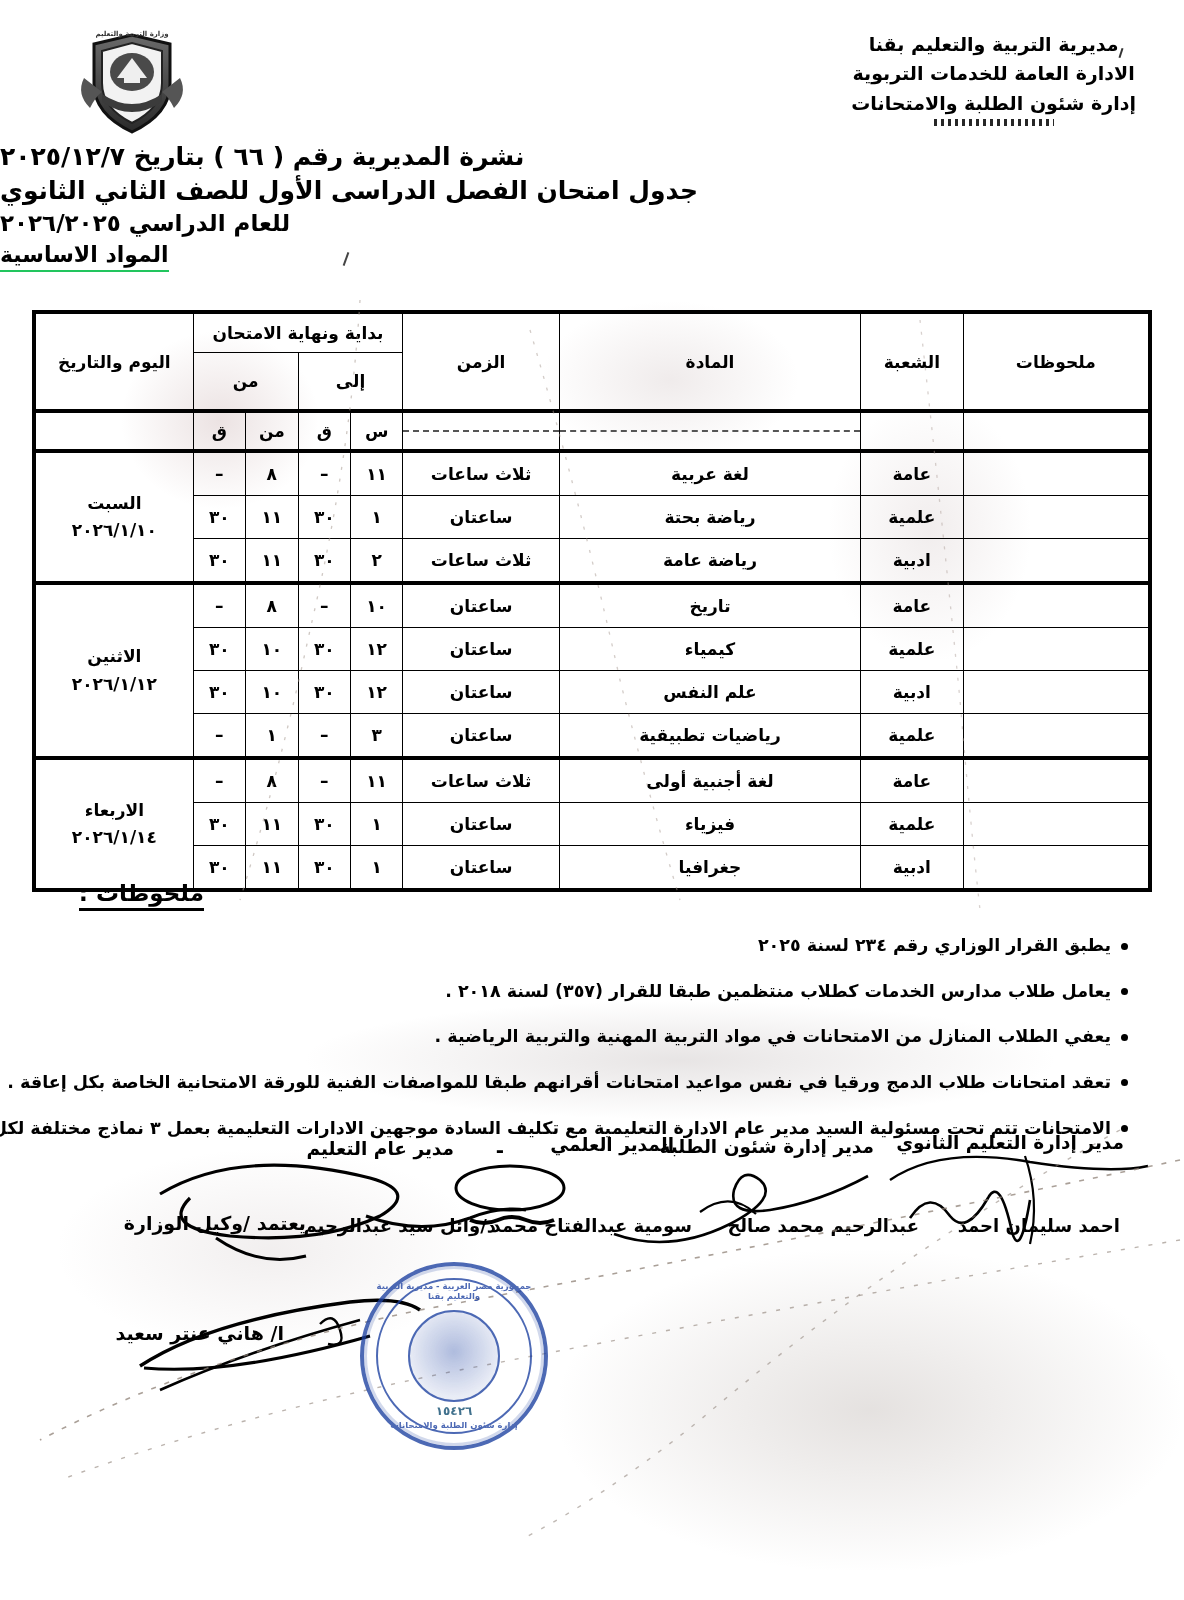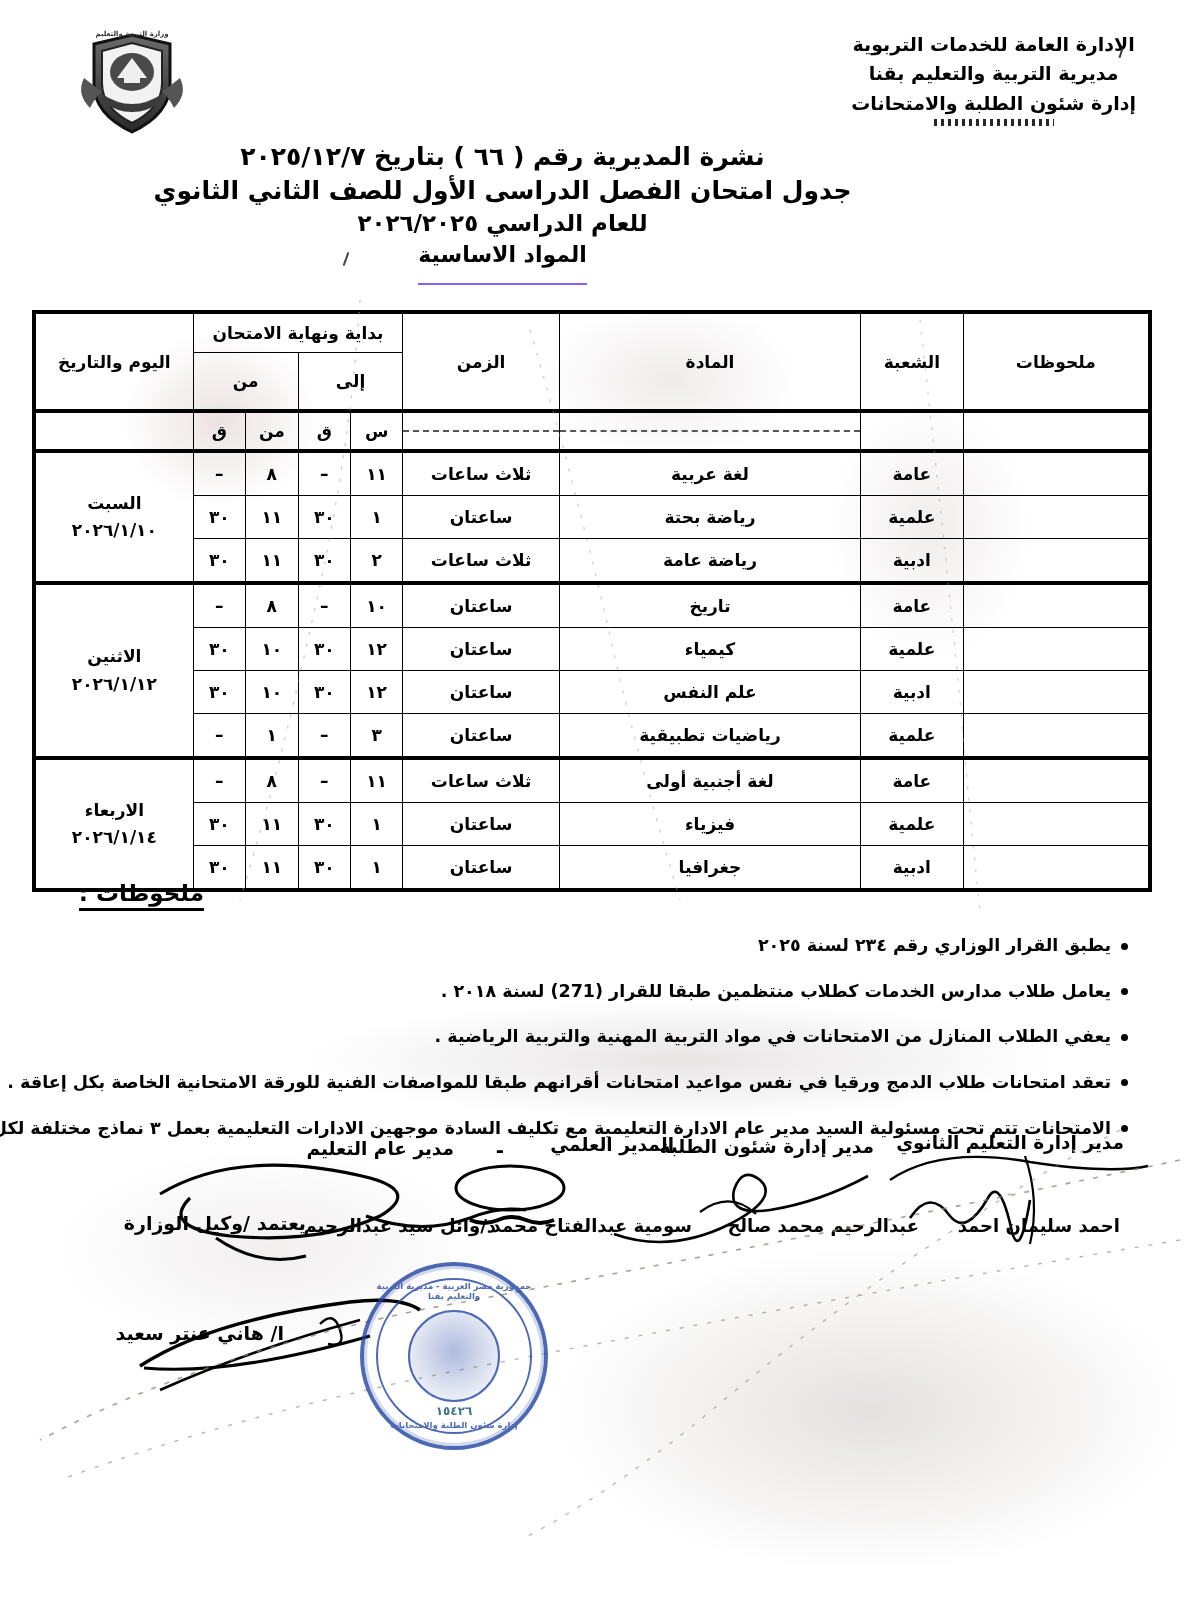--- a/index.html
+++ b/index.html
@@ -34,27 +34,27 @@
              font-weight:bold;font-size:19px;line-height:1.55;letter-spacing:0px;}
   .org-lines div{white-space:nowrap;}
   .underline-squig{display:block;height:7px;width:120px;margin:1px auto 0 auto;
      background:repeating-linear-gradient(90deg,#000 0 3px,transparent 3px 7px);
      opacity:.85;}
 
   .logo{position:absolute;left:72px;top:8px;width:120px;height:118px;}
   .tick{position:absolute;left:1120px;top:34px;width:2px;height:10px;background:#333;transform:rotate(18deg);}
 
   
-  .titles{position:absolute;top:140px;left:0;width:1005px;text-align:center;}
+  .titles{position:absolute;top:140px;left:0;width:1005px;text-align:left;}
   .t-line{font-weight:bold;line-height:1.35;white-space:nowrap;}
   .t1{font-size:25px;}
   .t2{font-size:25px;}
   .t3{font-size:23px;}
   .t4{font-size:22px;margin-top:1px;}
-  .t4 u{text-decoration:none;border-bottom:2px solid #8b5cf6;padding-bottom:16px;}
+  .t4 u{text-decoration:none;border-bottom:2px solid #22c55e;padding-bottom:3px;}
   .slash-mark{position:absolute;left:345px;top:112px;width:2px;height:14px;background:#444;transform:rotate(20deg);}
 
   
   table.sched{
     position:absolute;top:310px;right:32px;
     width:1120px;border-collapse:collapse;
     direction:rtl;
   }
   table.sched td,table.sched th{
     border:1.6px solid #000;
@@ -165,22 +165,22 @@
         <path d="M45 56 L60 36 L75 56 Z" fill="#efefef"></path>
         <rect x="52" y="56" width="16" height="5" fill="#efefef"></rect>
         <path d="M30 72 Q60 92 90 72 L90 80 Q60 100 30 80 Z" fill="#3b3b3b"></path>
         <path d="M12 56 Q4 72 18 86 Q24 74 30 70 Z" fill="#555"></path>
         <path d="M108 56 Q116 72 102 86 Q96 74 90 70 Z" fill="#555"></path>
         <text x="60" y="14" font-size="7" fill="#333" text-anchor="middle" font-weight="bold">وزارة التربية والتعليم</text>
       </svg>
     </div>
 
     <div class="org-lines">
+      <div>مديرية التربية والتعليم بقنا</div>
       <div>الادارة العامة للخدمات التربوية</div>
-      <div>مديرية التربية والتعليم بقنا</div>
       <div>إدارة شئون الطلبة والامتحانات</div>
       <span class="underline-squig"></span>
     </div>
     <div class="tick"></div>
   </div>
 
   <div class="titles">
     <div class="t-line t1">نشرة المديرية رقم (  ٦٦  ) بتاريخ ٢٠٢٥/١٢/٧</div>
     <div class="t-line t2">جدول امتحان الفصل الدراسى الأول  للصف الثاني الثانوي</div>
     <div class="t-line t3">للعام الدراسي ٢٠٢٦/٢٠٢٥</div>
@@ -344,21 +344,21 @@
           <td class="body-cell ">٣٠</td>
         </tr>
       </tbody>
   </table>
 
   <div class="notes-head">
     <u>ملحوظات :</u>
   </div>
   <ul class="notes">
       <li class="n1"><span class="bullet"></span><span>يطبق القرار الوزاري رقم ٢٣٤ لسنة ٢٠٢٥</span></li>
-      <li class="n2"><span class="bullet"></span><span>يعامل طلاب مدارس الخدمات كطلاب منتظمين طبقا للقرار (271) لسنة ٢٠١٨ .</span></li>
+      <li class="n2"><span class="bullet"></span><span>يعامل طلاب مدارس الخدمات كطلاب منتظمين طبقا للقرار (٣٥٧) لسنة ٢٠١٨ .</span></li>
       <li class="n3"><span class="bullet"></span><span>يعفي الطلاب المنازل من الامتحانات في مواد التربية المهنية والتربية الرياضية .</span></li>
       <li class="n4"><span class="bullet"></span><span>تعقد امتحانات طلاب الدمج ورقيا في نفس مواعيد امتحانات أقرانهم طبقا للمواصفات الفنية للورقة الامتحانية الخاصة بكل إعاقة .</span></li>
       <li class="n5"><span class="bullet"></span><span>الامتحانات تتم تحت مسئولية السيد مدير عام الادارة التعليمية مع تكليف السادة موجهين الادارات التعليمية بعمل ٣ نماذج مختلفة لكل مادة .</span></li>
     </ul>
 
   <div class="sig-row">
     <div class="sig-title st1">مدير إدارة التعليم الثانوي</div>
     <div class="sig-title st2">مدير إدارة شئون الطلبة</div>
     <div class="dash-sep">-</div>
     <div class="sig-title st3">المدير العلمي</div>

